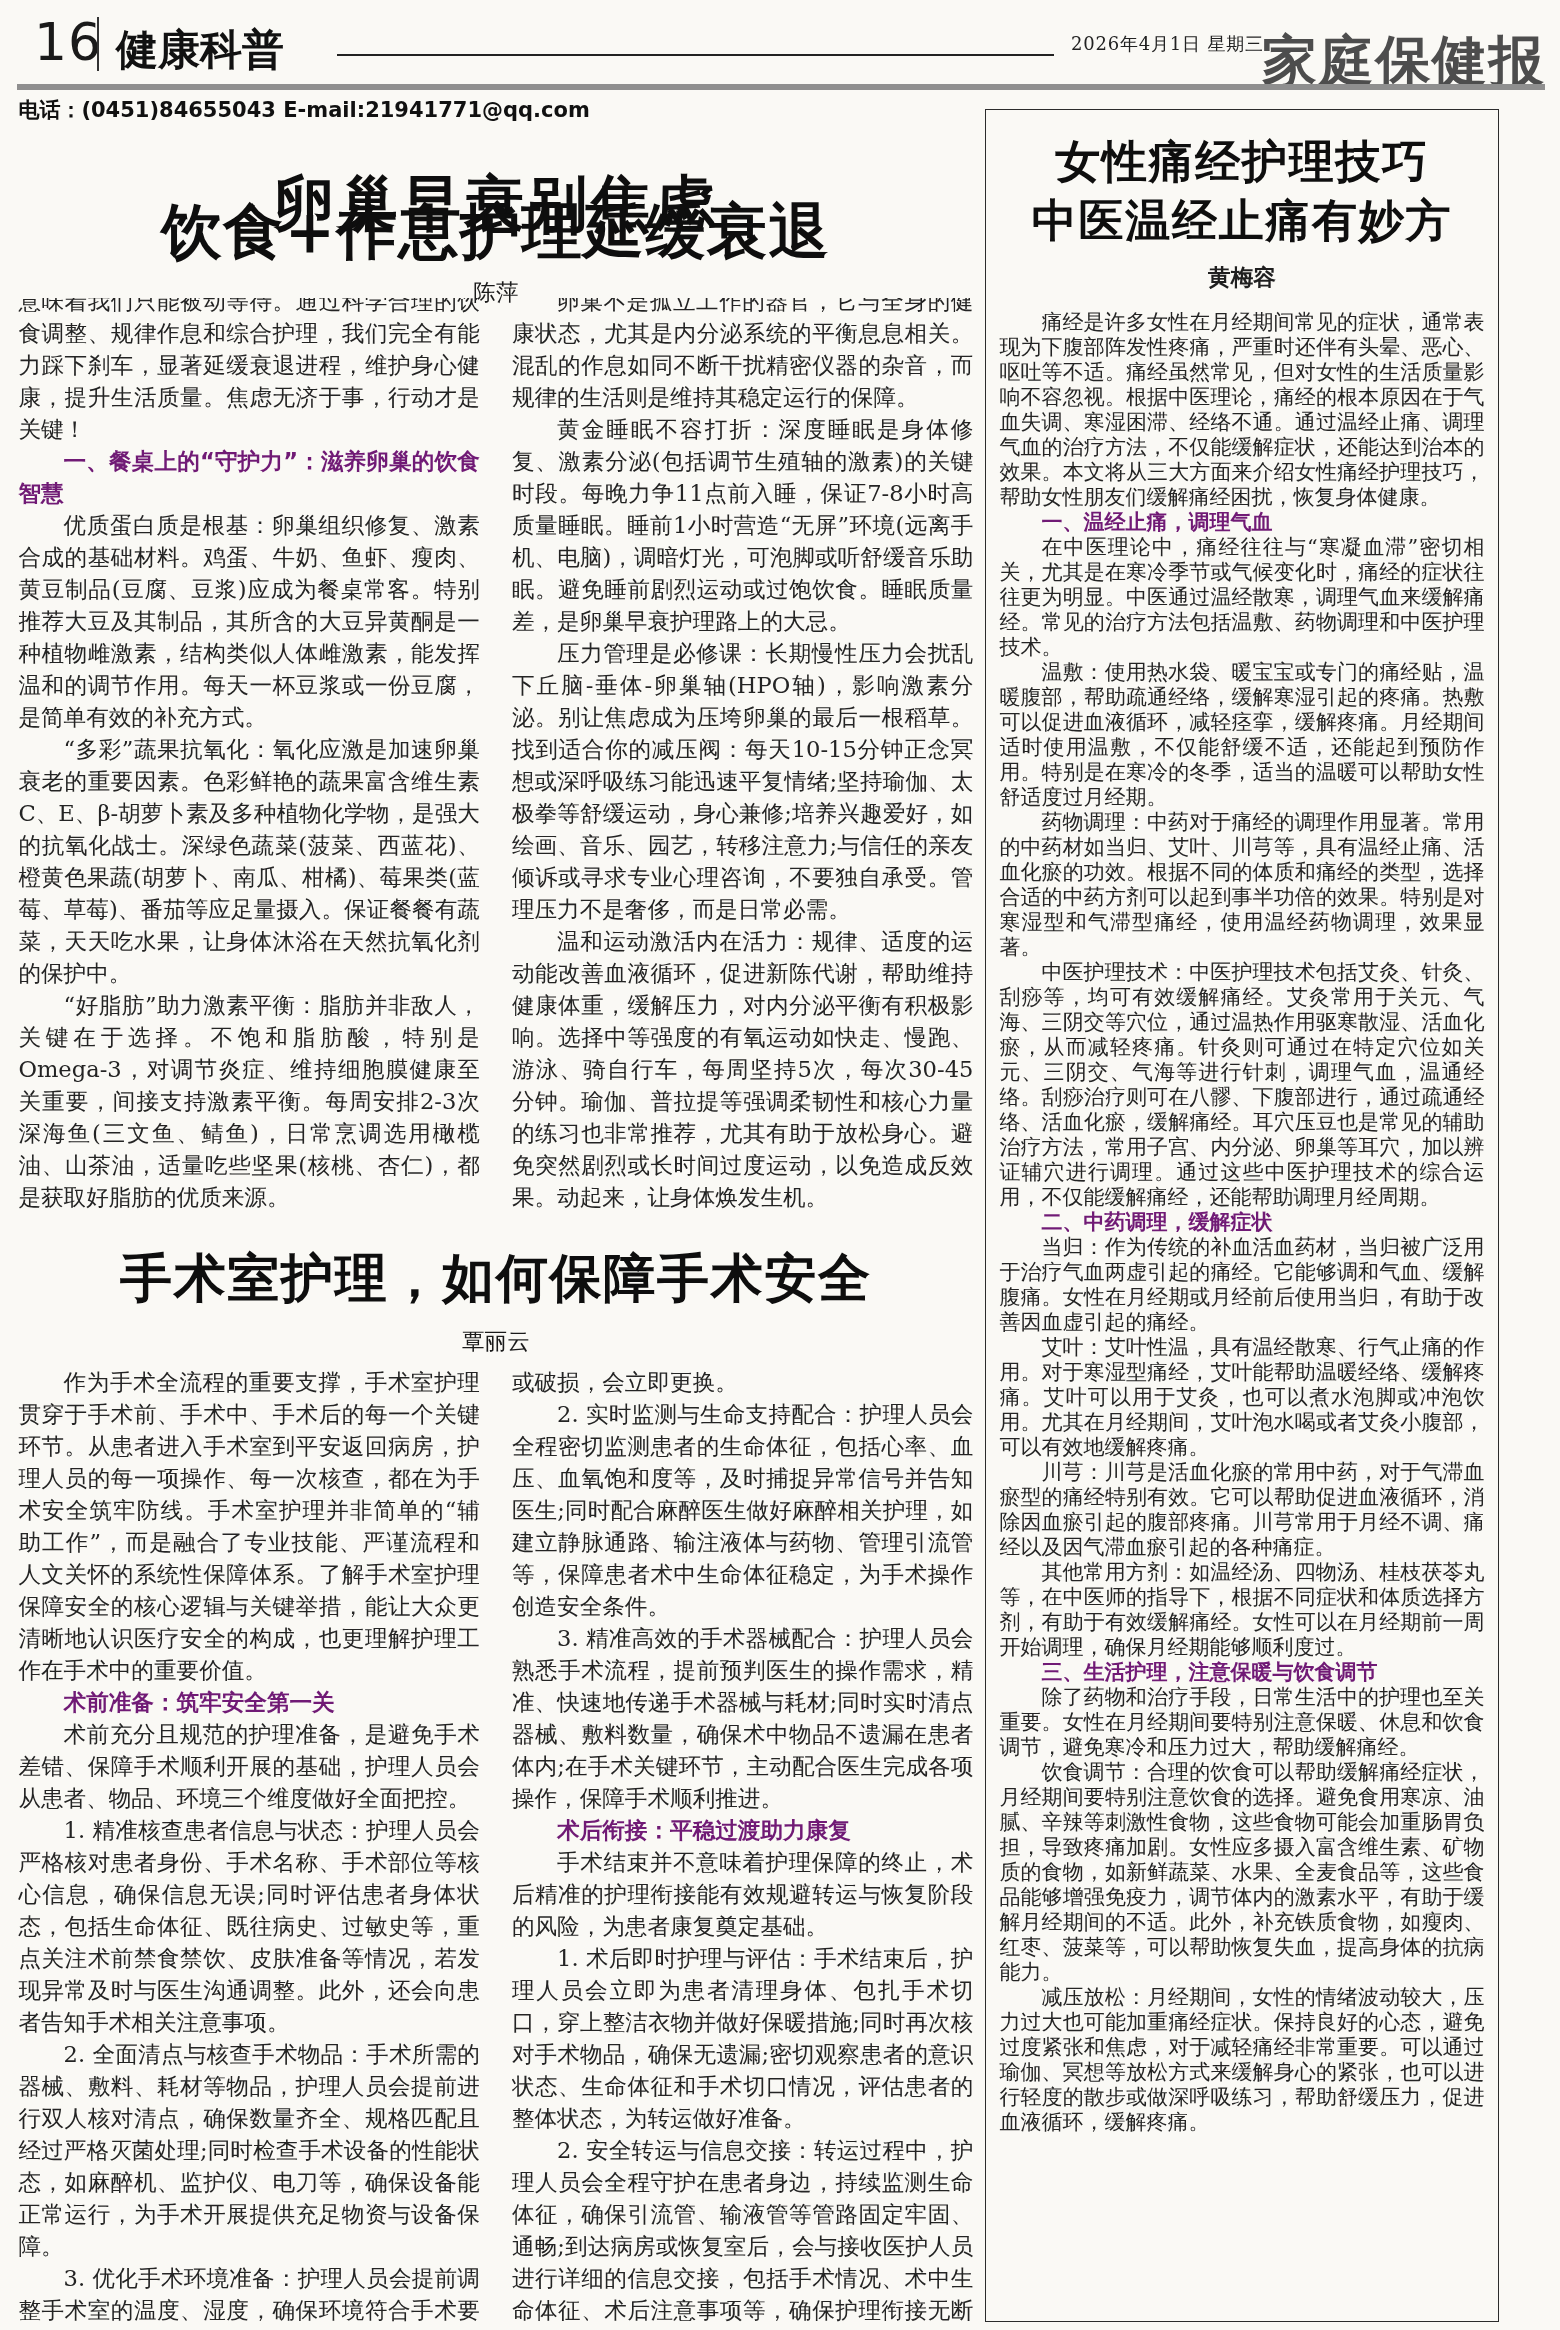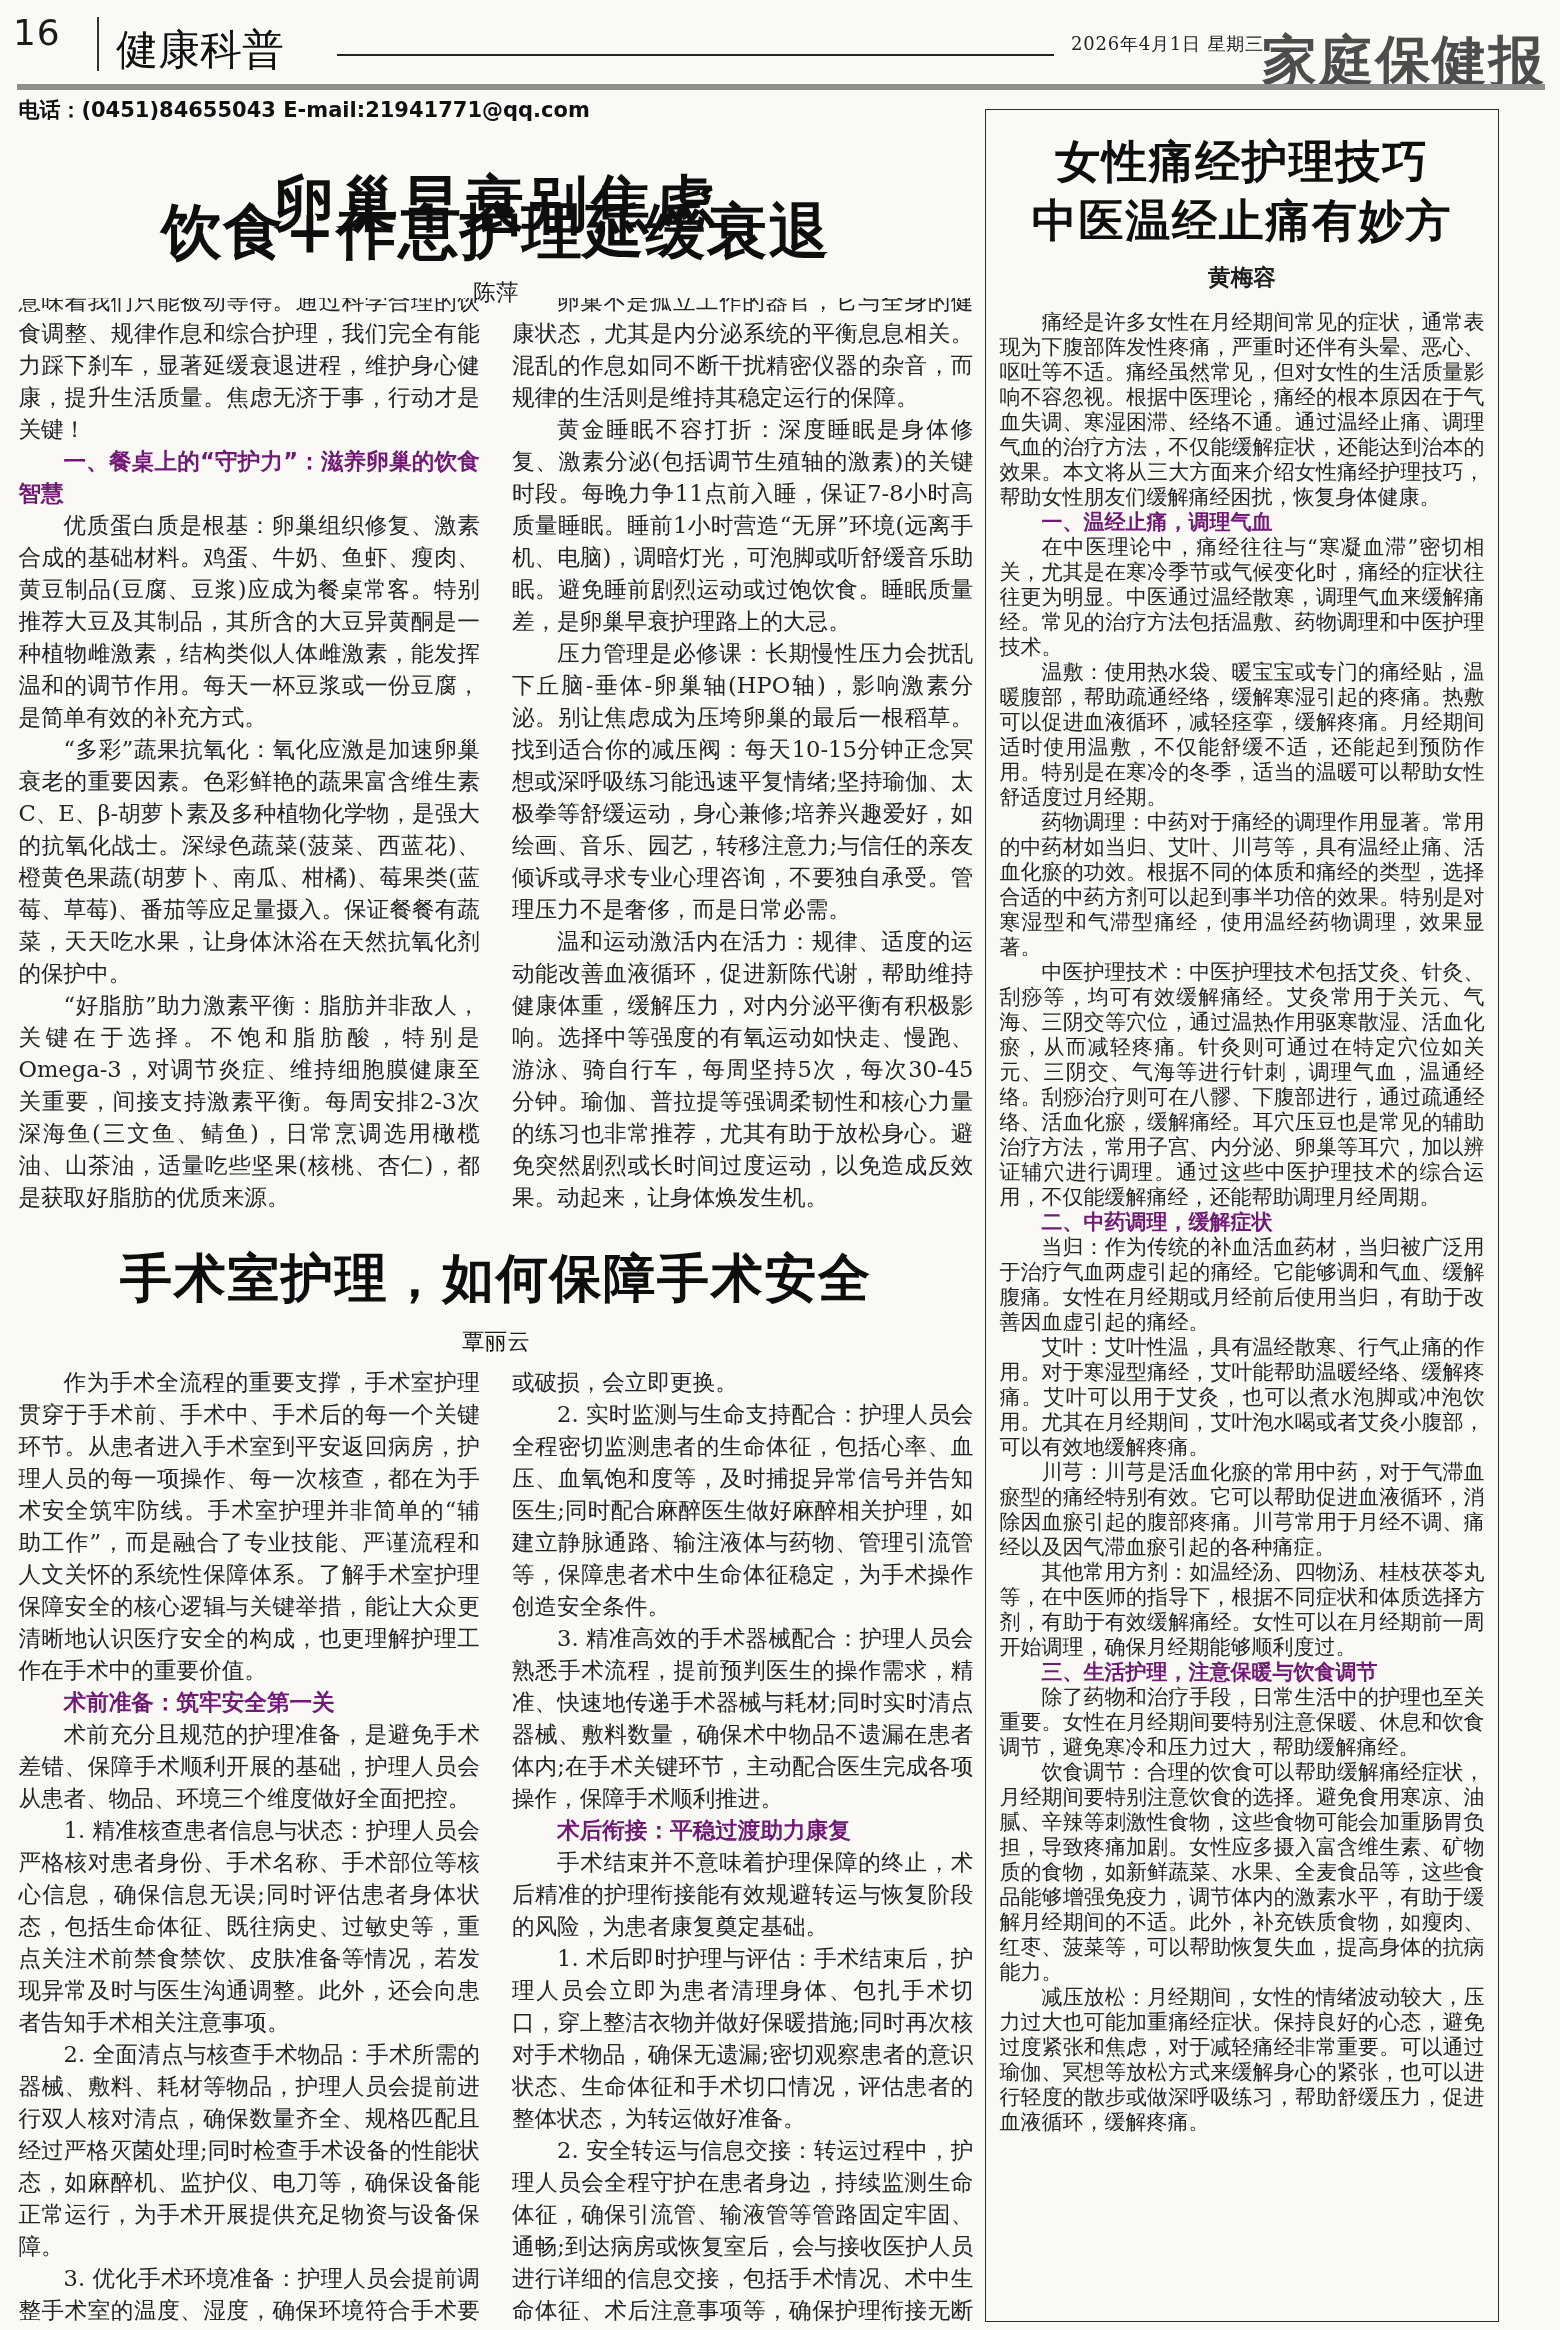--- a/index.html
+++ b/index.html
@@ -1,21 +1,21 @@
 <!DOCTYPE html>
 <html lang="zh" style="font-size:13.4px"><head>
 <meta charset="utf-8">
 <style>
   html,body{margin:0;padding:0;}
   body{background:#e8e8e4;font-family:"DejaVu Serif",serif;}
   .page{position:relative;width:1560px;height:2330px;background:#faf9f5;color:#1f1f1f;overflow:hidden;margin:0 auto;}
   
-  .pagenum{position:absolute;left:13px;top:11.7px;font-family:"DejaVu Sans",sans-serif;font-size:36px;font-weight:normal;letter-spacing:0.8px;color:#1a1a1a;}
+  .pagenum{position:absolute;left:34px;top:11.7px;font-family:"DejaVu Sans",sans-serif;font-size:52px;font-weight:normal;letter-spacing:0.8px;color:#1a1a1a;}
   .head-vdiv{position:absolute;left:97px;top:17px;width:1.7px;height:54px;background:#333;}
-  .section-name{position:absolute;left:116px;top:22px;font-family:"DejaVu Sans",sans-serif;font-size:42px;font-weight:normal;color:#111;}
+  .section-name{position:absolute;left:116px;top:22px;font-family:"DejaVu Sans",sans-serif;font-size:42px;font-weight:bold;color:#111;}
   .head-thinline{position:absolute;left:337px;top:54px;width:717px;height:1.7px;background:#222;}
   .head-date{position:absolute;left:1071px;top:32px;font-size:18px;color:#222;letter-spacing:0.8px;}
   .masthead{position:absolute;left:1262px;top:25px;font-size:55px;font-weight:bold;color:#4d4d4d;letter-spacing:1.7px;font-family:"DejaVu Serif",serif;}
   .gray-rule{position:absolute;left:17px;top:84px;width:1528px;height:5.9px;background:#8f8f8f;}
   .contact{position:absolute;left:18.4px;top:96px;font-family:"DejaVu Sans",sans-serif;font-size:21px;font-weight:bold;color:#111;}
   
   .left-region{position:absolute;left:18.4px;top:0;width:955px;}
   .a-title{position:absolute;width:955px;text-align:center;font-weight:bold;color:#0e0e0e;font-family:"DejaVu Serif",serif;line-height:1.1;}
   #a1-title1{top:124px;font-size:60px;letter-spacing:3.4px;margin-top:46px;}
   #a1-title2{top:198px;font-size:60px;letter-spacing:1.7px;}

